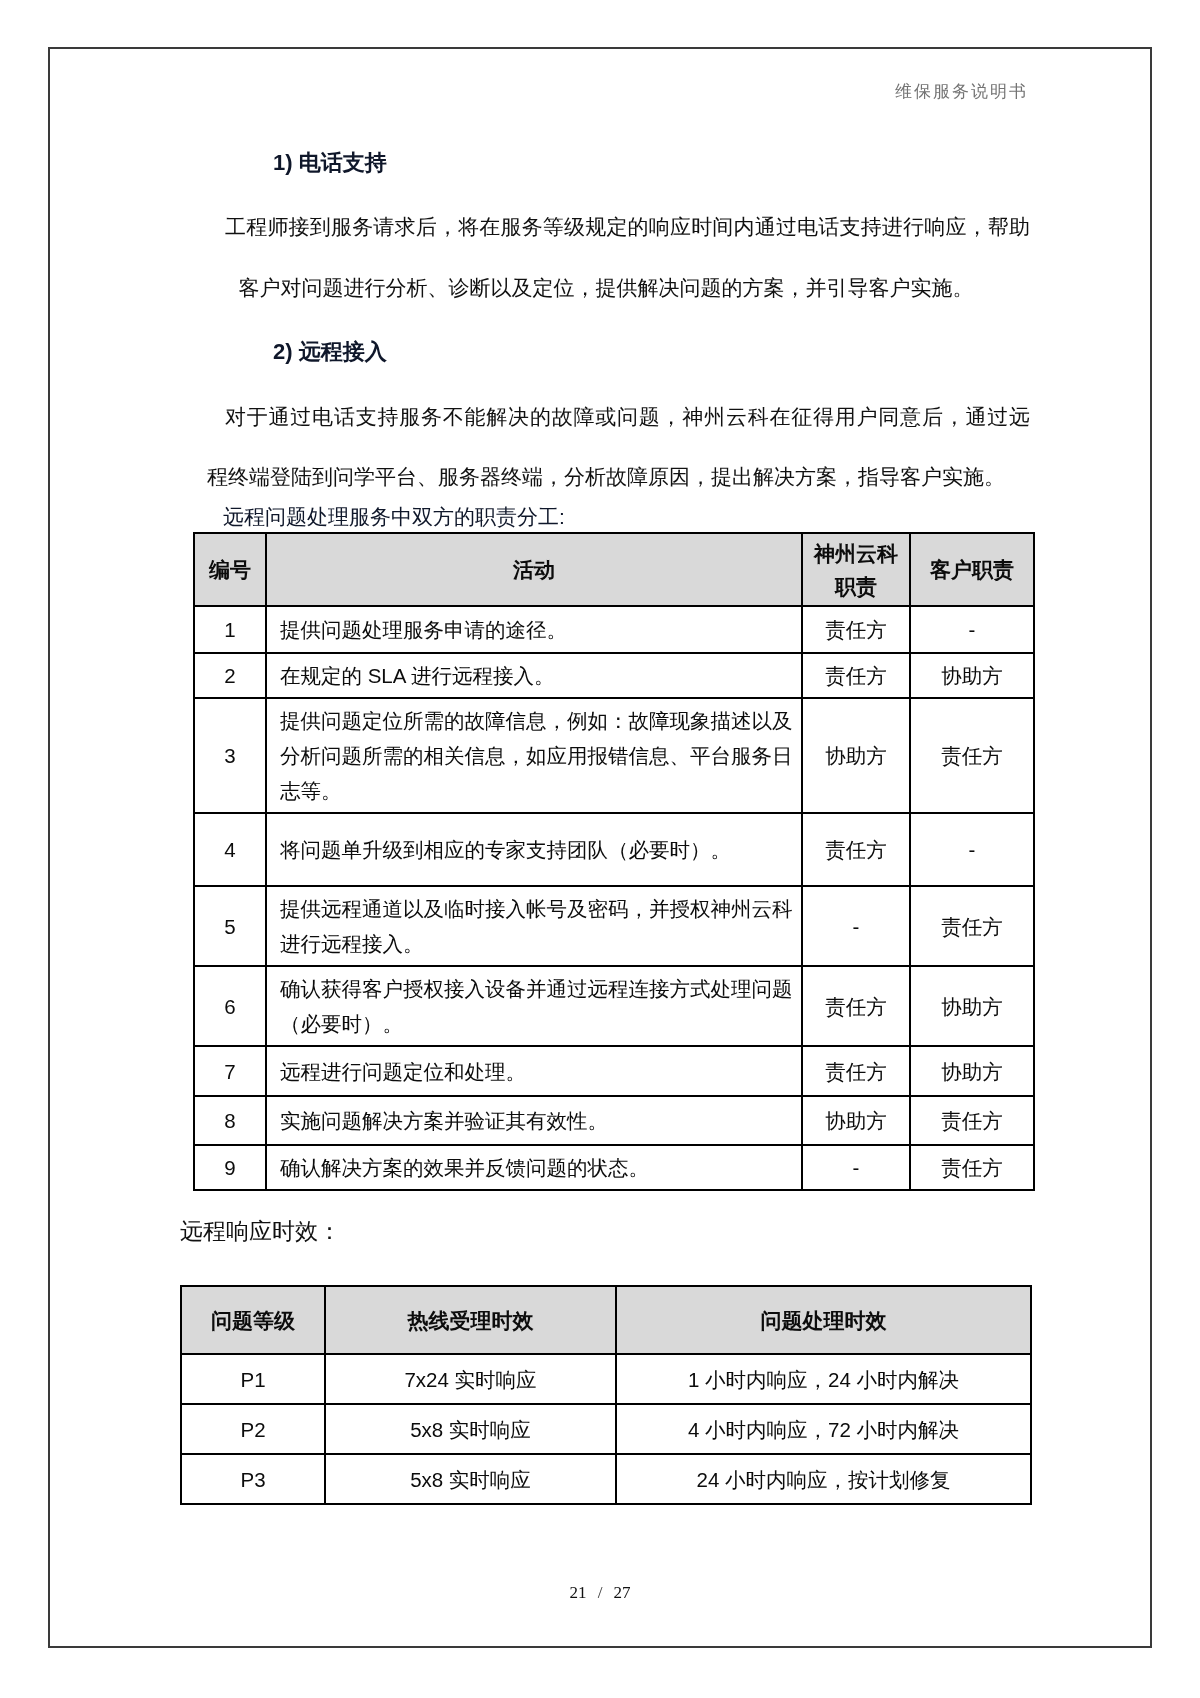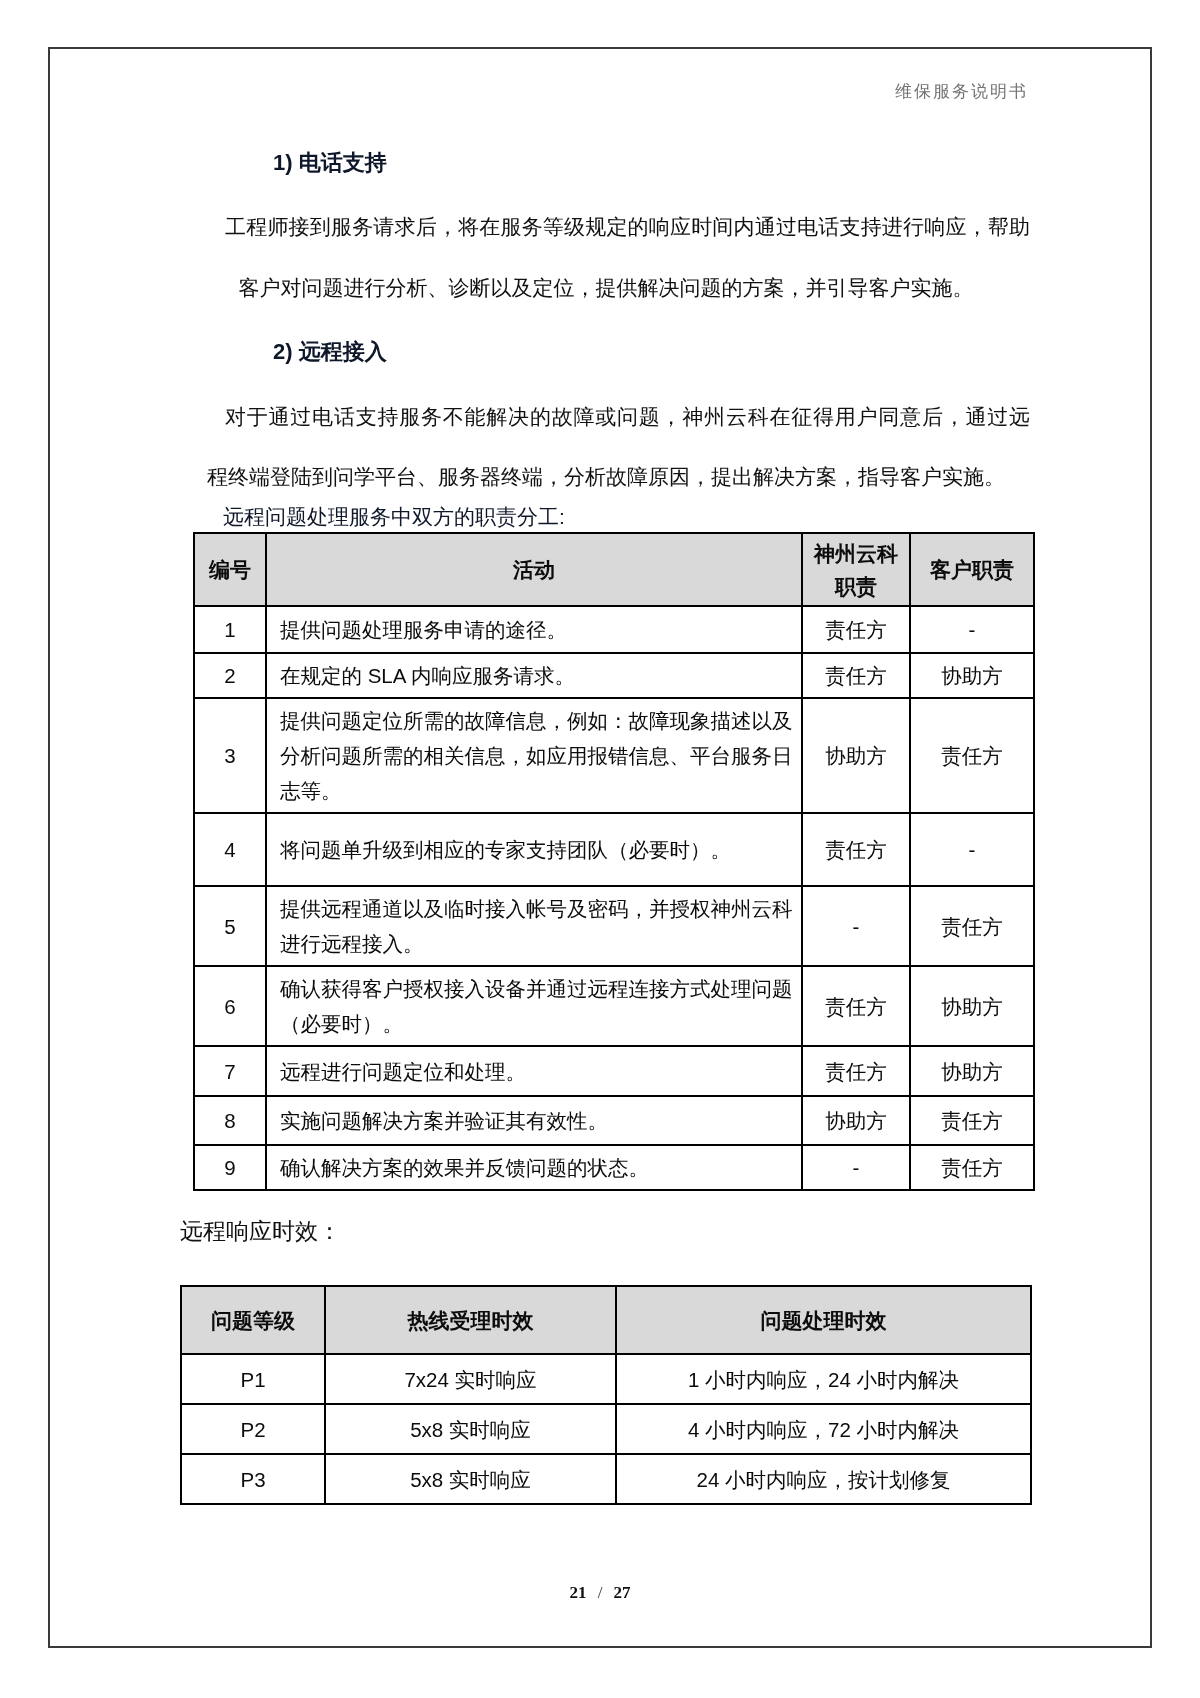--- a/index.html
+++ b/index.html
@@ -66,21 +66,21 @@
   }
   .t2 {
     position:absolute; left:180px; top:1285px; width:850px;
   }
   .t2 tr.hrow { height:68px;border-radius:13px; }
   .t2 tr.drow { height:50px; }
   .page-footer {
     position:absolute; left:0; top:1583px; width:100%; text-align:center;
     font-family:"Liberation Serif", serif; font-size:17px; color:#111;
   }
-  .page-footer .num { font-weight:bold; }
+  .page-footer .num { font-weight:normal; }
   .page-footer .sep { font-weight:normal; margin:0 7px; color:#333; }
 </style>
 </head>
 <body>
 
 <div class="page">
 
   <div class="frame"></div>
 
   <div class="doc-header">维保服务说明书</div>
@@ -113,21 +113,21 @@
       <th>客户职责</th>
     </tr>
     <tr class="r1">
       <td class="c-no">1</td>
       <td class="c-act">提供问题处理服务申请的途径。</td>
       <td class="c-a">责任方</td>
       <td class="c-b">-</td>
     </tr>
     <tr class="r2">
       <td class="c-no">2</td>
-      <td class="c-act">在规定的 SLA 内响应服务请求。</td>
+      <td class="c-act">在规定的 SLA 进行远程接入。</td>
       <td class="c-a">责任方</td>
       <td class="c-b">协助方</td>
     </tr>
     <tr class="r3">
       <td class="c-no">3</td>
       <td class="c-act">提供问题定位所需的故障信息，例如：故障现象描述以及
 分析问题所需的相关信息，如应用报错信息、平台服务日
 志等。</td>
       <td class="c-a">协助方</td>
       <td class="c-b">责任方</td>

